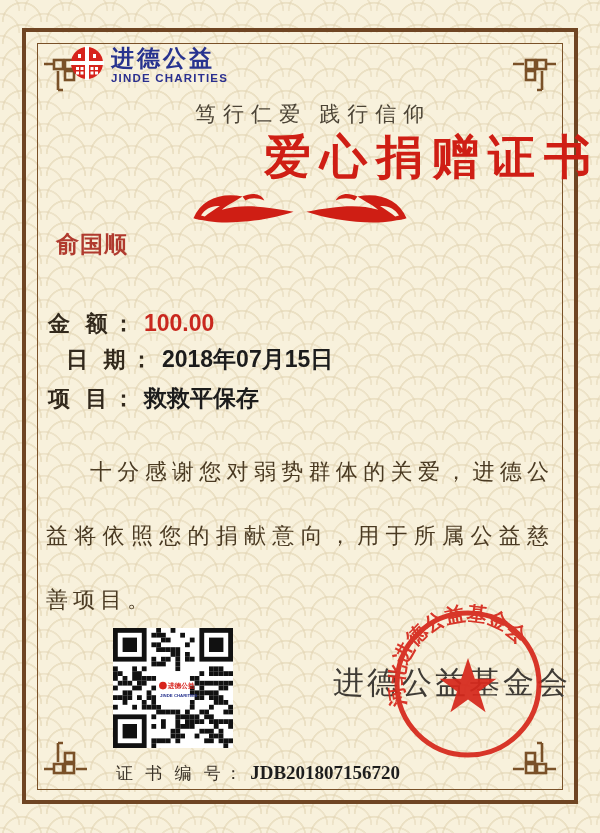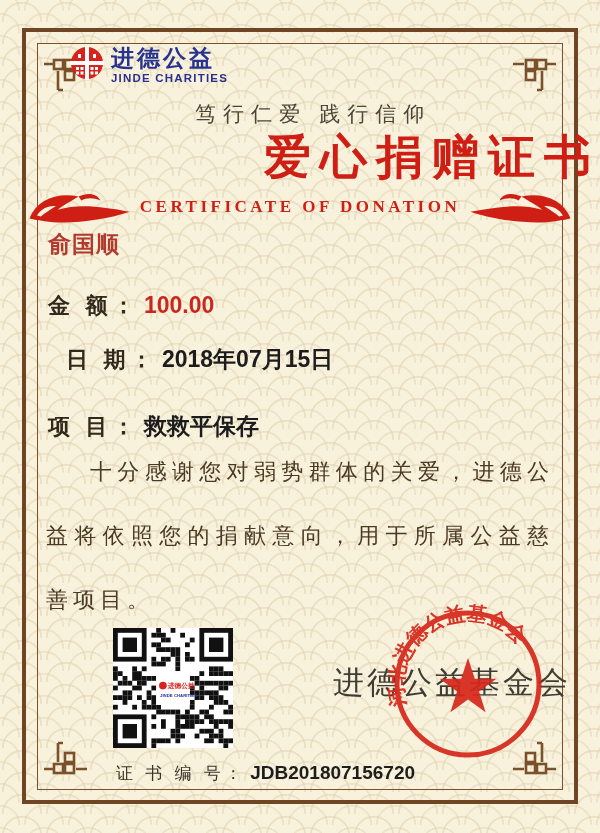--- a/index.html
+++ b/index.html
@@ -30,44 +30,44 @@
 
   .tagline{position:absolute;left:0;top:100px;width:100%;text-align:center;
     font-family:"Liberation Serif",serif;font-size:21px;color:#4c4436;letter-spacing:7px;padding-left:13px;}
   .title{position:absolute;left:0;top:126px;width:100%;text-align:right;
     font-family:"Liberation Serif",serif;font-weight:700;font-size:47px;color:#cf1e14;letter-spacing:9px;}
   .subtitle-row{position:absolute;left:0;top:190px;width:100%;display:flex;align-items:center;justify-content:center;gap:8px;}
   .subtitle{font-family:"Liberation Serif",serif;font-weight:700;font-size:17px;color:#cf1e14;letter-spacing:3.5px;white-space:nowrap;}
   .flourish{width:105px;height:34px;}
   .flourish.right{transform:scaleX(-1);}
 
-  .donor{position:absolute;left:48px;top:229px;font-size:23px;font-weight:700;color:#b03a2e;letter-spacing:1px;}
+  .donor{position:absolute;left:56px;top:229px;font-size:23px;font-weight:700;color:#b03a2e;letter-spacing:1px;}
 
   .row{position:absolute;left:48px;white-space:nowrap;}
   .row .lbl{font-family:"Liberation Serif",serif;font-weight:700;font-size:22px;color:#32291c;letter-spacing:5px;}
   .row .val{font-size:23px;color:#1c1c1c;font-weight:600;}
   .row .val.red{color:#c9281e;font-weight:600;}
-  .row.amount{top:291px;}
+  .row.amount{top:309px;}
   .row.date{top:344px;margin-left:18px;}
-  .row.project{top:383px;margin-top:28px;}
+  .row.project{top:383px;}
 
   .bodytext{position:absolute;left:46px;top:440px;width:508px;
     font-family:"Liberation Serif",serif;font-size:22px;color:#4a3a22;
     line-height:64px;letter-spacing:5px;text-align:justify;}
   .bodytext p{margin:0;text-indent:2em;}
 
   .qr{position:absolute;left:113px;top:628px;width:120px;height:120px;background:#fff;}
   .qr svg{width:100%;height:100%;display:block;}
 
   .signature{position:absolute;left:333px;top:662px;font-size:31px;color:#3f3b35;letter-spacing:3px;white-space:nowrap;}
   .seal{position:absolute;left:388px;top:604px;width:160px;height:160px;opacity:.93;}
 
   .certno{position:absolute;left:116px;top:762px;white-space:nowrap;}
   .certno .lbl{font-family:"Liberation Serif",serif;font-weight:400;font-size:17px;color:#3a3227;letter-spacing:4px;}
-  .certno .val{font-size:19px;color:#1d1d1d;font-weight:600;}
+  .certno .val{font-size:19px;color:#1d1d1d;font-weight:600;font-family:Liberation Serif, serif;}
 </style>
 </head>
 <body>
 
 <div class="frame-outer"></div>
 <div class="frame-inner"></div>
 
 <div class="corner tl">
   <svg viewBox="0 0 48 48" fill="none" stroke="#7a5128" stroke-width="2.6">
     <rect x="12" y="12" width="9" height="9"></rect>
@@ -126,21 +126,20 @@
 </div>
 
 <div class="tagline">笃行仁爱  践行信仰</div>
 <div class="title">爱心捐赠证书</div>
 <div class="subtitle-row">
   <svg class="flourish" viewBox="0 0 110 36" fill="#cf1e14">
     <path d="M2,30 C10,10 32,2 54,7 C44,13 37,17 32,21 C55,14 80,18 108,23 C82,32 42,37 18,33 C10,32 4,31 2,30 Z"></path>
     <path d="M54,7 C64,2 74,4 77,11 C70,8 62,8 57,11 Z"></path>
     <path d="M10,27 C14,20 22,16 30,17 C24,21 18,25 14,28 Z" fill="#f8f1dc"></path>
   </svg>
-  <span class="subtitle">CERTIFICATE OF DONATION</span>
   <svg class="flourish right" viewBox="0 0 110 36" fill="#cf1e14">
     <path d="M2,30 C10,10 32,2 54,7 C44,13 37,17 32,21 C55,14 80,18 108,23 C82,32 42,37 18,33 C10,32 4,31 2,30 Z"></path>
     <path d="M54,7 C64,2 74,4 77,11 C70,8 62,8 57,11 Z"></path>
     <path d="M10,27 C14,20 22,16 30,17 C24,21 18,25 14,28 Z" fill="#f8f1dc"></path>
   </svg>
 </div>
 
 <div class="donor">俞国顺</div>
 
 <div class="row amount">

